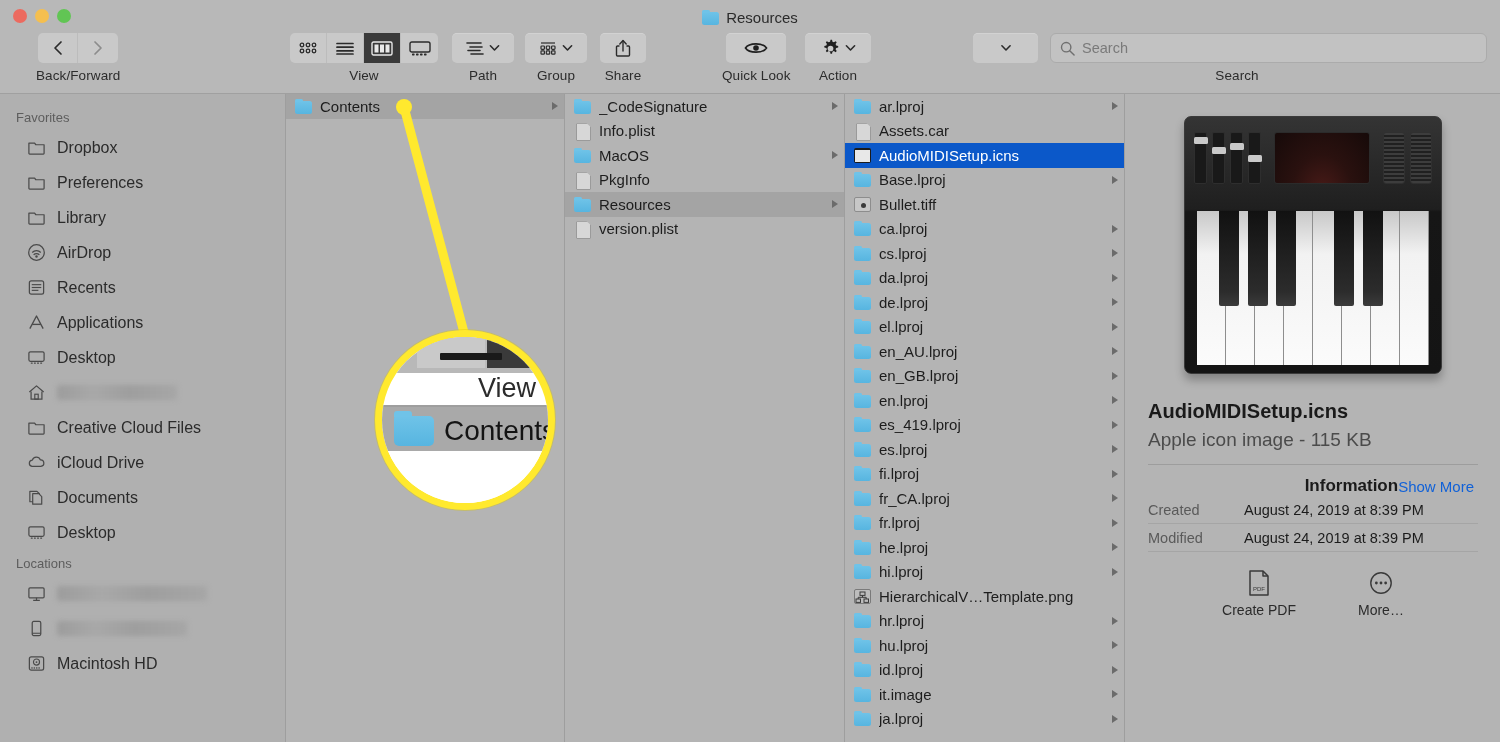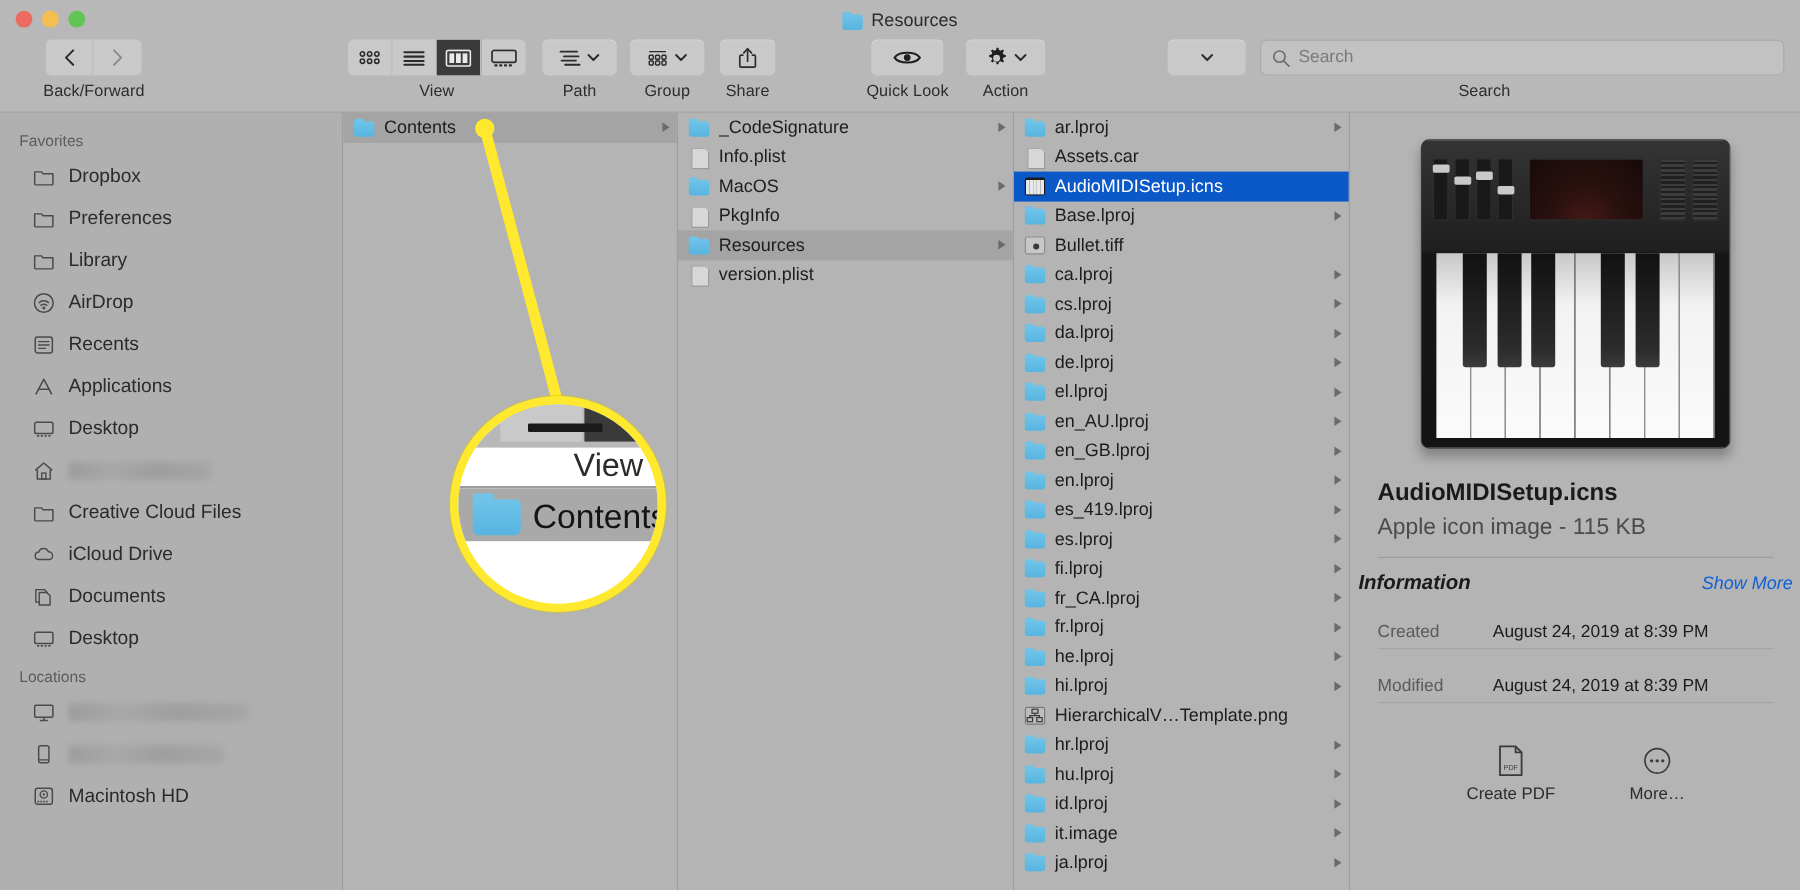--- a/index.html
+++ b/index.html
@@ -211,26 +211,26 @@
   .wkey:last-child { border-right:none; }
   .bkey { position:absolute; top:0; width:20px; height:62%;
           background:linear-gradient(180deg,#111 0%,#2c2c2c 85%,#3b3b3b 100%); border-radius:0 0 2px 2px; z-index:2;}
 
   .prev-name {
     margin: 26px 22px 0; font-size: 20px; font-weight: bold; color: #1a1a1a;
   }
   .prev-kind { margin: 6px 22px 0; font-size: 19px; color: #4b4b4b; }
   .hr { height:1px; background:#9d9d9d; margin: 13px 22px 0; }
   .info-head {
-    display:flex; justify-content:space-between; align-items:center;
-    margin: 11px 6px 0; font-size: 17px; font-weight: bold; color:#1a1a1a;font-style:italic;
+    display:flex; justify-content:flex-end; align-items:center;
+    margin: 11px 26px 0; font-size: 17px; font-weight: bold; color:#1a1a1a;
   }
   .show-more { font-size:15px; font-weight:normal; color:#1061d8; }
   .info-row {
-    display:flex; margin: 17px 22px; padding: 6px 0 5px;
+    display:flex; margin: 0 22px; padding: 6px 0 5px;
     border-bottom: 1px solid #a5a5a5; font-size: 14.5px;
   }
   .info-row .k { width: 96px; color:#5a5a5a; }
   .info-row .v { color:#1b1b1b; }
   .prev-actions {
     margin-top: 17px; display:flex; justify-content:center; gap: 62px;
   }
   .pa { display:flex; flex-direction:column; align-items:center; gap:5px; font-size:14px; color:#2b2b2b;}
   .pa .gi { width:26px; height:28px; }
 

